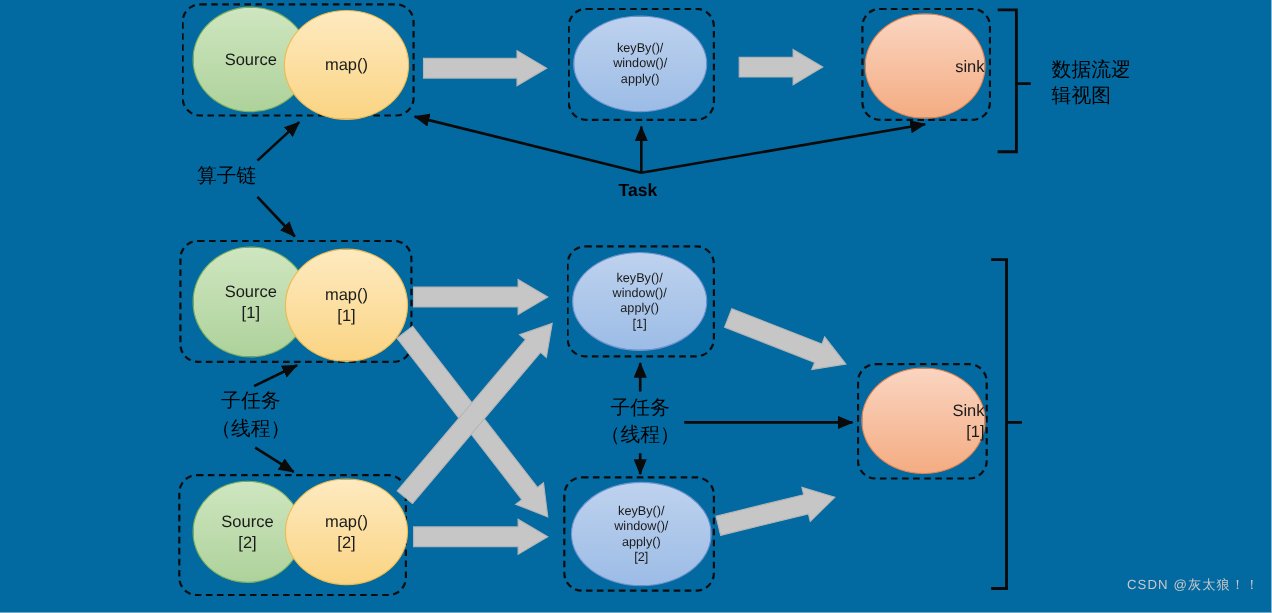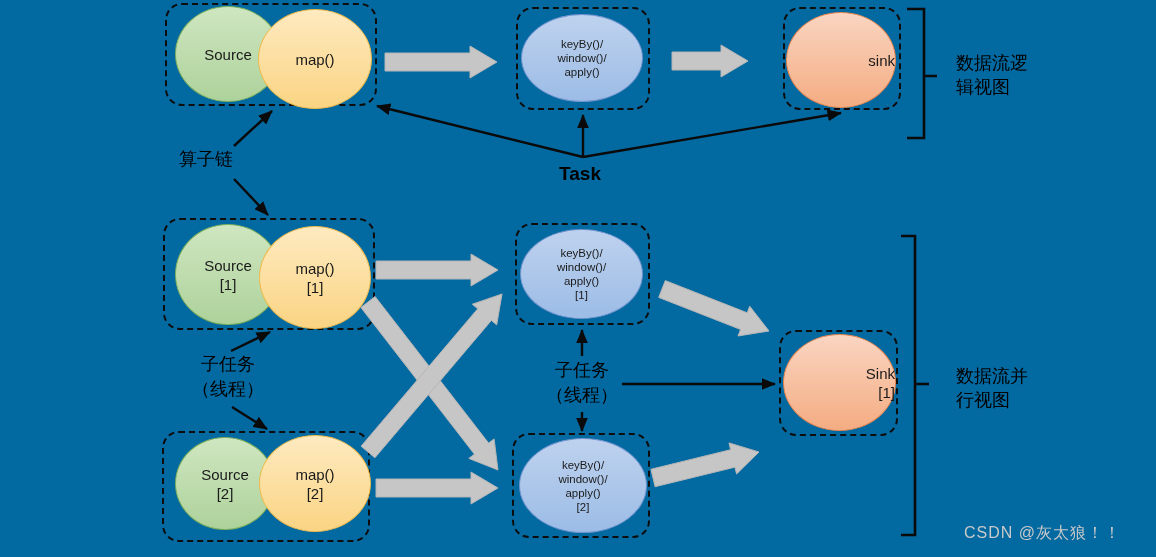--- a/index.html
+++ b/index.html
@@ -16,27 +16,27 @@
     position:absolute;border-radius:50%;display:flex;flex-direction:column;
     align-items:center;justify-content:center;text-align:center;
     box-sizing:border-box;font-size:15px;line-height:19px;color:#1a1a1a;
   }
   .green{background:linear-gradient(180deg,var(--green-light),var(--green-fill));border:1.5px solid var(--green-border);z-index:2;}
   .yellow{background:linear-gradient(180deg,var(--yellow-light),var(--yellow-fill));border:1.5px solid var(--yellow-border);z-index:3;}
   .blue{background:linear-gradient(180deg,var(--blue-light),var(--blue-fill));border:1.5px solid var(--blue-border);z-index:2;font-size:11.5px;line-height:14px;}
   .orange{background:linear-gradient(180deg,var(--orange-light),var(--orange-fill));border:1.5px solid var(--orange-border);z-index:2;align-items:flex-end;}
   .lbl{position:absolute;z-index:4;font-size:18px;line-height:25px;text-align:center;color:#000;}
   .lbl-left{text-align:left;line-height:24px;}
-  .task-lbl{font-weight:700;font-size:19px;}
+  .task-lbl{font-weight:700;font-size:16px;}
   .block-arrow{fill:var(--gray-arrow);stroke:var(--gray-arrow-edge);stroke-width:1;}
   .black-line{stroke:#0a0a0a;stroke-width:2.4;fill:none;}
   .bracket{stroke:#0a0a0a;stroke-width:2.6;fill:none;}
   .watermark{
-    position:absolute;z-index:4;font-size:16px;letter-spacing:1px;
-    color:var(--watermark);text-align:center;
+    position:absolute;z-index:4;font-size:12px;letter-spacing:1px;
+    color:var(--watermark);text-align:right;
   }
 </style>
 </head>
 <body>
 
 <div class="canvas">
 
   <svg id="arrow-layer" viewBox="0 0 1156 557" xmlns="http://www.w3.org/2000/svg">
     <defs>
       <marker id="ah" markerWidth="6" markerHeight="5" refX="5.6" refY="2.5" orient="auto">
@@ -133,20 +133,16 @@
 
   <div class="lbl" style="left:178px;top:352px;width:100px">
     <span>子任务</span><br>
     <span>（线程）</span>
   </div>
   <div class="lbl" style="left:532px;top:358px;width:100px">
     <span>子任务</span><br>
     <span>（线程）</span>
   </div>
 
-  <div class="lbl lbl-left" style="left:956px;top:364px;width:120px">
-    <span>数据流并</span><br>
-    <span>行视图</span>
-  </div>
 
   <div class="watermark" style="left:940px;top:523px;width:205px">CSDN @灰太狼！！</div>
 
 </div>
 
 </body></html>

